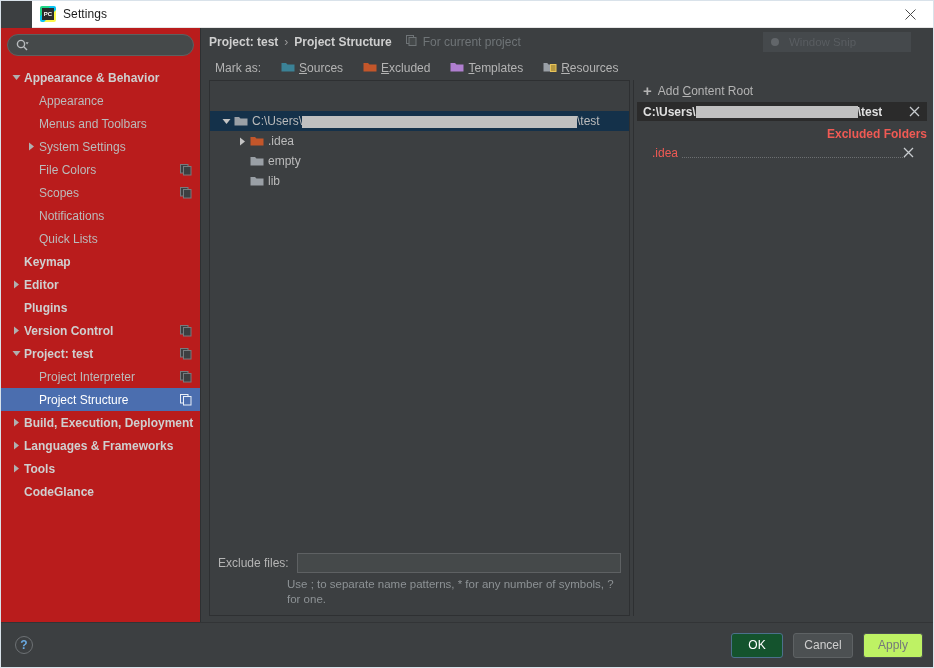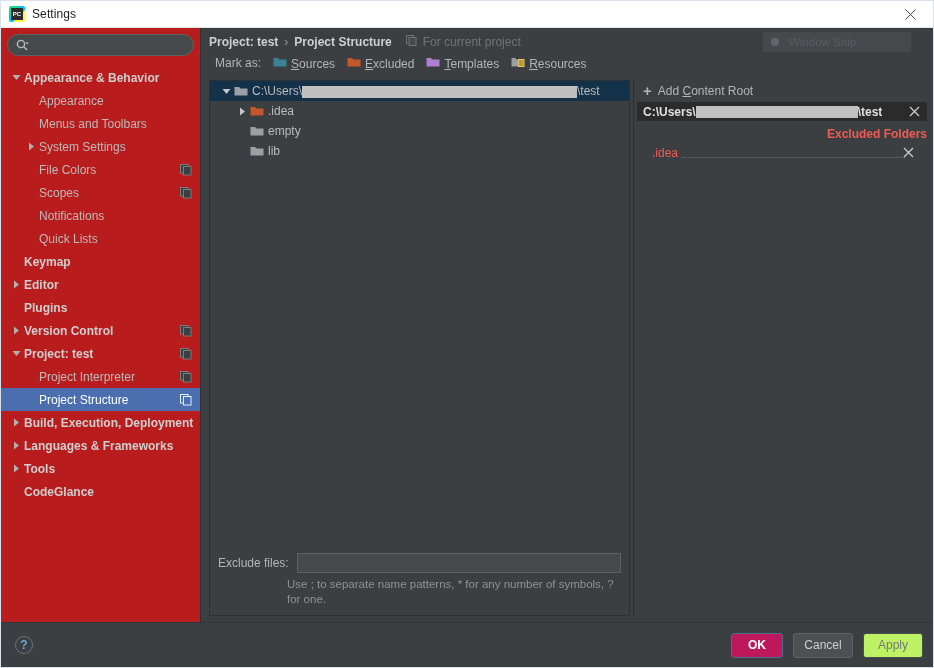--- a/index.html
+++ b/index.html
@@ -19,20 +19,21 @@
   }
 
   
   .titlebar {
     height: 27px; min-height: 27px;
     background: #ffffff;
     display: flex; align-items: center;
     padding-left: 8px;
     border-bottom: 1px solid #e6e6e6;
     position: relative;
+    margin-left: 31px;
   }
   .app-icon {
     width: 16px; height: 16px;
     border-radius: 2px;
     margin-right: 7px;
     background: linear-gradient(135deg,#21d789 0%, #21d789 32%, #07c3f2 33%, #07c3f2 62%, #fcf84a 63%, #fcf84a 100%);
     position: relative;
     display: inline-block;
   }
   .app-icon::after {
@@ -155,24 +156,24 @@
     padding-left: 8px; gap: 10px;
   }
   .winsnip .dot {
     width: 8px; height: 8px; border-radius: 50%;
     background: #62666a;
   }
   .winsnip .wt { font-size: 11.5px; color: #595d61; }
 
   .markas {
     height: 24px; min-height: 24px;
-    display: flex; align-items: flex-start;
+    display: flex; align-items: center;
     padding-left: 14px;
     font-size: 12px; color: #b4b4b4;
-    gap: 0;
+    gap: 8px;
   }
   .markas .lead { margin-right: 12px; color: #b4b4b4; }
   .mark-item {
     display: flex; align-items: center;
     gap: 4px; margin-right: 12px;
     cursor: default;
   }
   .mark-item .mtxt { color: #b4b4b4; font-size: 12px; }
   .mark-item .mtxt u { text-decoration: underline; }
 
@@ -188,20 +189,21 @@
     min-width: 0;
     display: flex; flex-direction: column;
     border: 1px solid #2e3032;
     background: #3c3f41;
   }
   .filetree {
     flex: 1 1 auto;
     min-height: 0;
     overflow: hidden;
     position: relative;
+    margin-top: 30px;
   }
   .fnode {
     height: 20px;
     display: flex; align-items: center;
     font-size: 12px; color: #bbbbbb;
     cursor: default;
     white-space: nowrap;
   }
   .fnode.sel { background: #14314a; }
   .fnode .farrow {
@@ -327,22 +329,22 @@
   .btn {
     min-width: 60px; height: 25px;
     font-size: 12px;
     border-radius: 3px;
     display: flex; align-items: center; justify-content: center;
     margin-left: 10px;
     cursor: default;
     font-family: "Liberation Sans", sans-serif;
   }
   .btn-ok {
-    background: #be185d; border: 1px solid #4c708c;
-    color: #ffffff; font-weight: bold; min-width: 52px;
+    background: #14532d; border: 1px solid #4c708c;
+    color: #ffffff; font-weight: normal; min-width: 52px;
   }
   .btn-cancel {
     background: #4c5052; border: 1px solid #5e6264;
     color: #cfcfcf;
   }
   .btn-apply {
     background: #bef264; border: 1px solid #4a4e50;
     color: #75797b;
   }
 </style>

